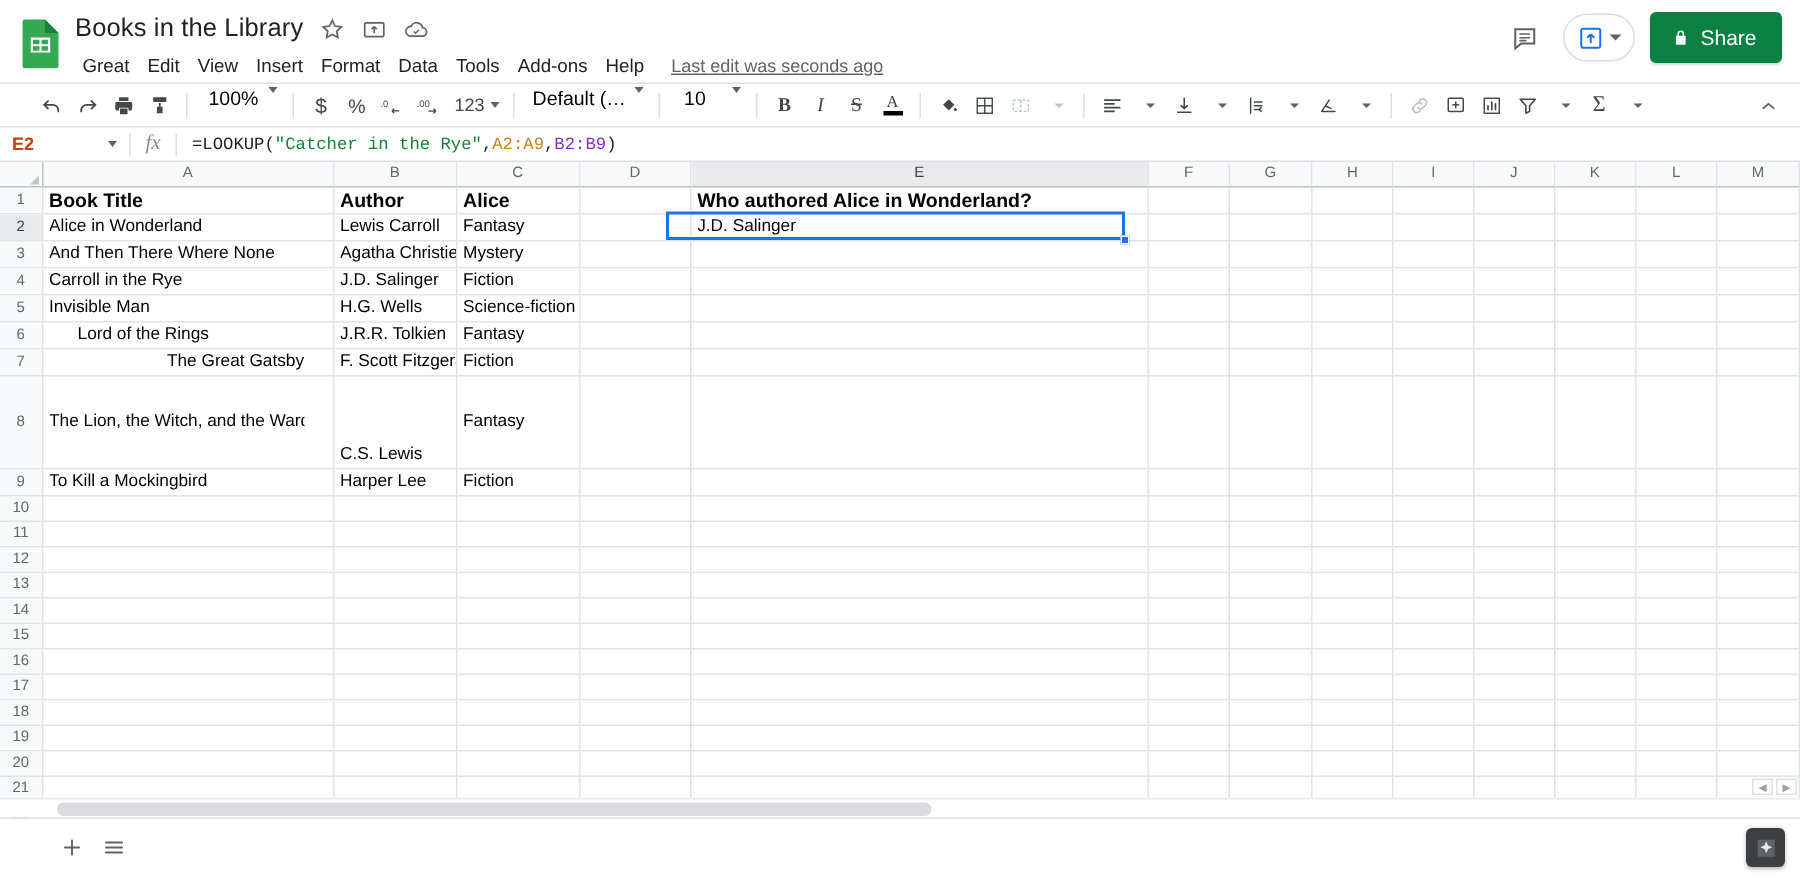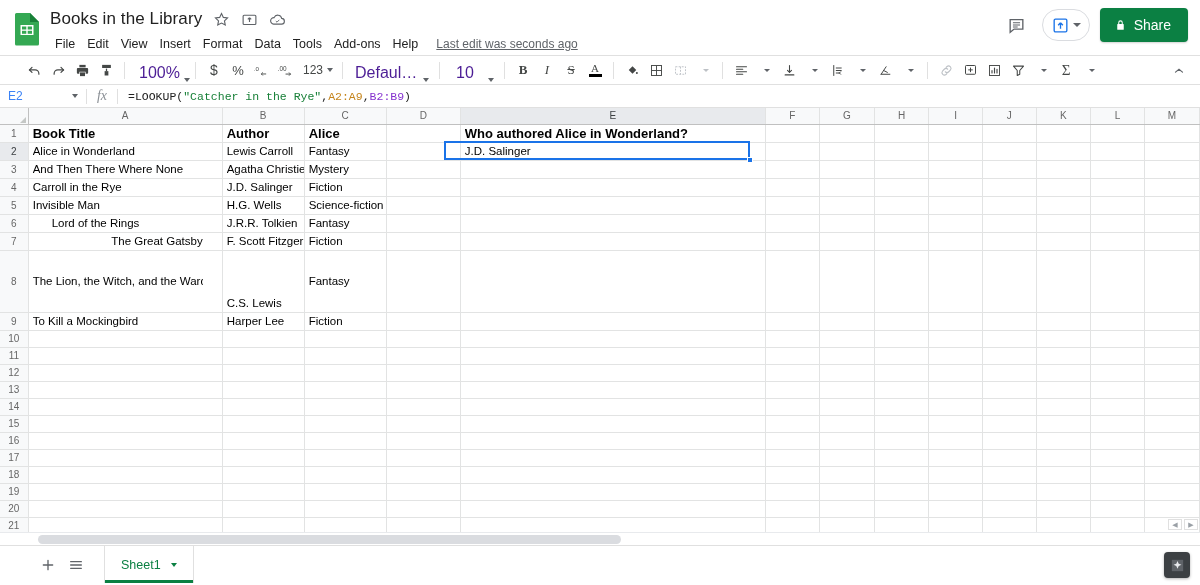--- a/index.html
+++ b/index.html
@@ -83,22 +83,22 @@
   }
   .tb { display:flex; align-items:center; height: 26px; }
   .tbtn {
     min-width: 24px; height: 24px; display:flex; align-items:center; justify-content:center;
     color: #444746; border-radius: 3px; cursor: pointer; font-size: 13px;
     padding: 0 3px;
   }
   .tbtn.dis { color: #bdc1c6; }
   .sep { width: 1px; height: 17px; background: #e0e0e0; margin: 0 6px; }
   .zoombox, .fontbox, .sizebox {
-    height: 24px; display:flex; align-items:flex-end; justify-content:space-between;
-    font-size: 16px; color: #4c1d95; cursor: pointer; border-radius:3px;
+    height: 24px; display:flex; align-items:flex-start; justify-content:space-between;
+    font-size: 13px; color: #000000; cursor: pointer; border-radius:3px;
   }
   .zoombox { width: 58px; padding: 0 4px 0 8px; }
   .fontbox { width: 84px; padding: 0 4px 0 6px; }
   .sizebox { width: 52px; padding: 0 4px 0 10px; }
   .caret {
     width: 0; height: 0; margin-left: 4px;
     border-left: 3.5px solid transparent; border-right: 3.5px solid transparent;
     border-top: 4px solid #5f6368;
   }
   .caret.sm { border-left-width:3px; border-right-width:3px; border-top-width:3.5px; }
@@ -108,21 +108,21 @@
     display:flex; align-items:center; color:#5f6368; cursor:pointer;
   }
 
   
   .fbar {
     height: 23px; display: flex; align-items: center;
     border-bottom: 1px solid #e0e0e0; background: #fff;
   }
   .namebox {
     width: 86px; height: 100%; display:flex; align-items:center;
-    padding-left: 8px; font-size: 12px; color: #3b82f6; cursor: pointer;
+    padding-left: 8px; font-size: 12px; color: #c2410c; cursor: pointer; font-weight: bold;
   }
   .namebox .caret { margin-left: auto; margin-right: 8px; }
   .vdiv { width: 1px; height: 15px; background: #e0e0e0; }
   .fx { width: 30px; text-align:center; color:#8a8f95; font-size: 14px; font-style: italic;
         font-family: "Liberation Serif", serif; }
   .formula {
     flex: 1 1 auto; padding-left: 10px;
     font-family: "Liberation Mono", monospace; font-size: 11.5px;
     color: #222; white-space: pre; cursor: text;
   }
@@ -249,21 +249,21 @@
           <path d="M12 9.5v6M12 9.5l-2.4 2.4M12 9.5l2.4 2.4"></path>
         </svg>
         <svg class="ticon" viewBox="0 0 24 24" fill="none" stroke="#5f6368" stroke-width="1.6">
           <path d="M6.5 18.5h11a4 4 0 0 0 .4-8 5.6 5.6 0 0 0-10.7-1.1A3.8 3.8 0 0 0 6.5 18.5z"></path>
           <path d="M9.6 14.2l1.7 1.6 3.3-3.4" stroke-width="1.3"></path>
         </svg>
       </div>
     </div>
 
     <div class="menurow">
-      <div class="menuitem">File</div>
+      <div class="menuitem">Great</div>
       <div class="menuitem">Edit</div>
       <div class="menuitem">View</div>
       <div class="menuitem">Insert</div>
       <div class="menuitem">Format</div>
       <div class="menuitem">Data</div>
       <div class="menuitem">Tools</div>
       <div class="menuitem">Add-ons</div>
       <div class="menuitem">Help</div>
       <div class="lastedit">Last edit was seconds ago</div>
     </div>
@@ -964,25 +964,19 @@
   <div class="bbtn">
     <svg width="16" height="16" viewBox="0 0 24 24" stroke="currentColor" stroke-width="2" stroke-linecap="round">
       <path d="M12 5v14M5 12h14"></path>
     </svg>
   </div>
   <div class="bbtn">
     <svg width="16" height="16" viewBox="0 0 24 24" stroke="currentColor" stroke-width="2" stroke-linecap="round">
       <path d="M4 7h16M4 12h16M4 17h16"></path>
     </svg>
   </div>
-  <div class="sheettabs">
-    <div class="sheettab">
-      <span>Sheet1</span>
-      <span class="caret"></span>
-    </div>
-  </div>
   <div class="explore">
     <svg width="17" height="17" viewBox="0 0 24 24" fill="#e8eaed">
       <path d="M4 4h16v16H4z" fill="#5f6368"></path>
       <path d="M12 5.5l1.7 3.9 3.9 1.7-3.9 1.7-1.7 3.9-1.7-3.9L6.4 11.1l3.9-1.7z" fill="#e8eaed"></path>
     </svg>
   </div>
 </div>
 
 </body></html>

